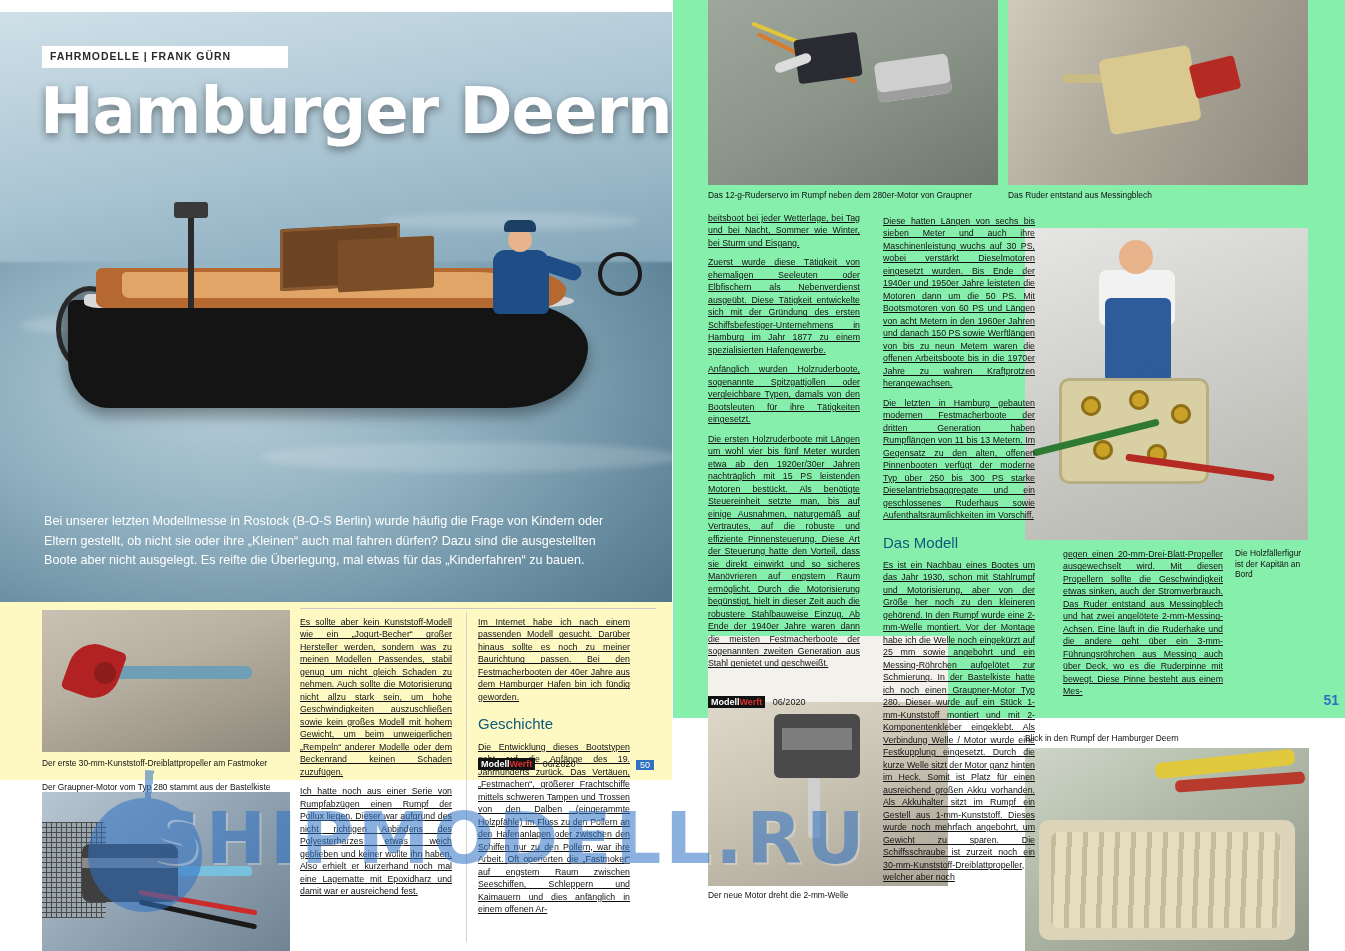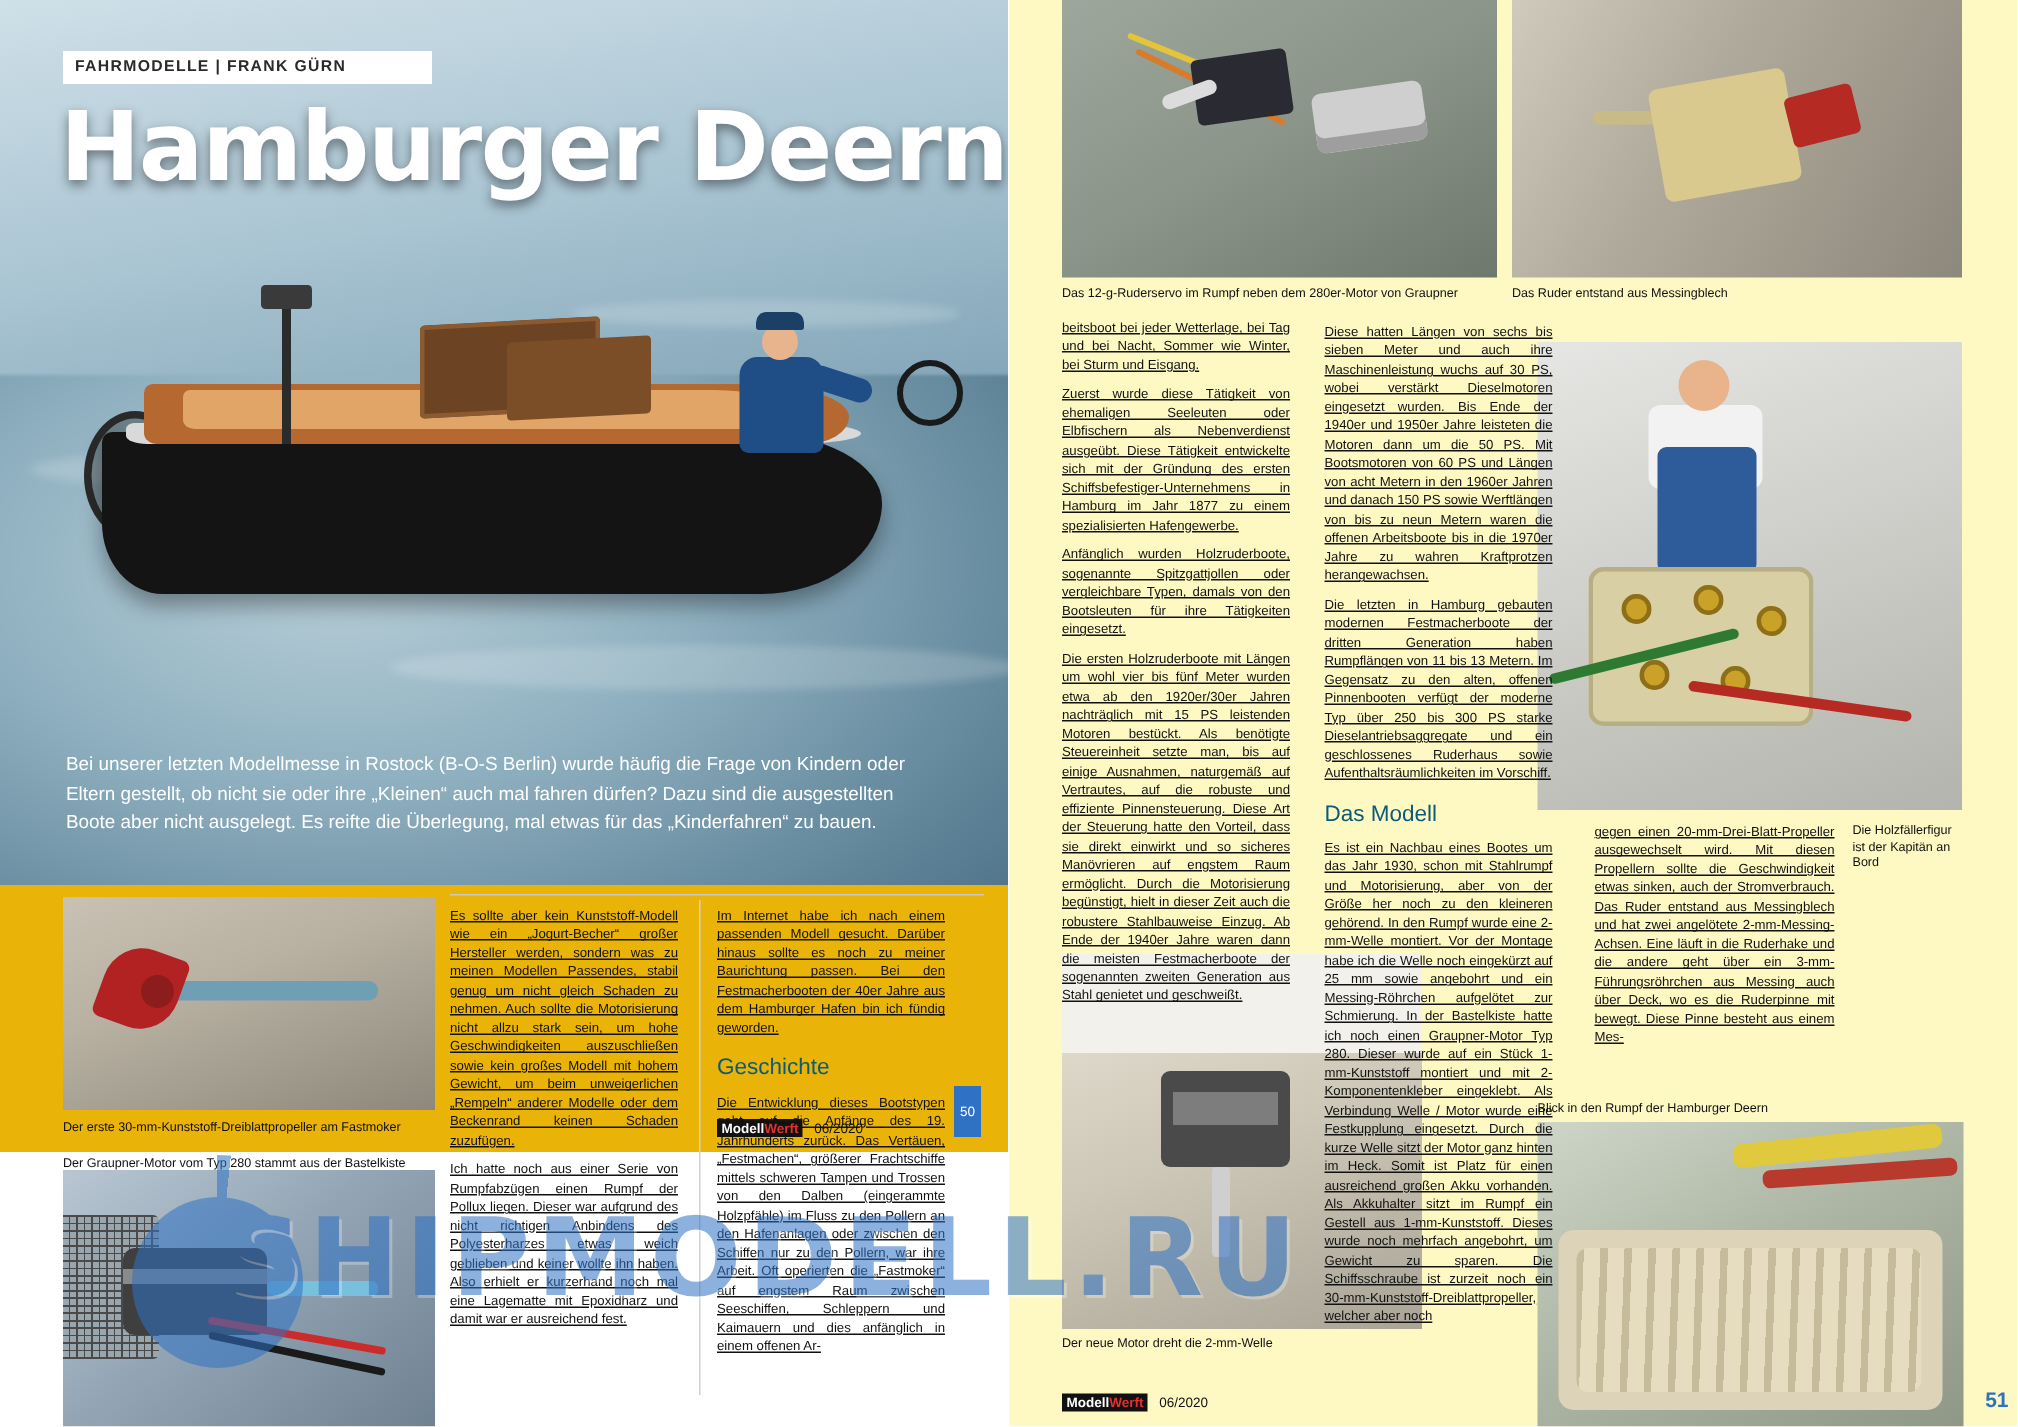--- a/index.html
+++ b/index.html
@@ -5,21 +5,21 @@
   html,body{margin:0;padding:0;}
   body{
     width:1345px;height:951px;overflow:hidden;
     background:#ffffff;
     font-family:"Liberation Sans", sans-serif;
     position:relative;
   }
   .page{position:absolute;inset:0;}
 
   
-  .left-page{position:absolute;left:0;top:0;width:672px;height:768px;background:#eab308;}
+  .left-page{position:absolute;left:0;top:12px;width:672px;height:768px;background:#fef9c3;}
   .hero{position:absolute;left:0;top:0;width:672px;height:590px;overflow:hidden;
         background:linear-gradient(170deg,#cfe0e8 0%,#a9c4d2 28%,#7fa3b6 55%,#5b8097 80%,#44657a 100%);}
   .hero:before{content:"";position:absolute;left:-40px;top:250px;width:760px;height:420px;
         background:radial-gradient(ellipse at 35% 30%, #b9cfd8 0%, #8fb0c0 35%, #5f8498 70%, #3f6076 100%);
         filter:blur(1px);}
   .water-streak{position:absolute;background:rgba(255,255,255,.18);border-radius:50%;filter:blur(3px);}
 
   
   .boat{position:absolute;left:38px;top:196px;width:580px;height:215px;}
   .hull{position:absolute;left:30px;top:92px;width:520px;height:108px;
@@ -77,21 +77,21 @@
   .col p{margin:0 0 7px 0;text-decoration:underline;}
   .h2{font-size:15px;color:#0b5a7a;margin:10px 0 6px 0;font-weight:normal;}
   .rule{position:absolute;background:#c8c8c8;height:1px;}
   .vrule{position:absolute;background:#d2d2d2;width:1px;}
 
   .folio{position:absolute;bottom:10px;font-size:9px;color:#111;}
   .brandlogo{display:inline-block;background:#111;color:#fff;padding:1px 3px;font-weight:bold;font-size:9px;}
   .brandlogo i{font-style:normal;color:#e03030;}
 
   
-  .right-page{position:absolute;left:673px;top:0;width:672px;height:951px;background:#fef9c3;}
+  .right-page{position:absolute;left:673px;top:0;width:672px;height:718px;background:#86efac;}
 
   .ph-servo{left:35px;top:0;width:290px;height:185px;
     background:linear-gradient(150deg,#9ea79b 0%,#8b9488 50%,#6f786d 100%);}
   .servo-box{position:absolute;left:88px;top:36px;width:64px;height:44px;background:#2a2a33;border-radius:4px;transform:rotate(-8deg);}
   .servo-horn{position:absolute;left:66px;top:58px;width:38px;height:10px;background:#dcdcdc;border-radius:5px;transform:rotate(-20deg);}
   .mot2{position:absolute;left:168px;top:58px;width:74px;height:40px;background:#cfcfcf;border-radius:6px;transform:rotate(-8deg);
         box-shadow:inset 0 -10px 0 #9e9e9e;}
   .wire-y{position:absolute;left:40px;top:42px;width:110px;height:4px;background:#e3c53a;border-radius:2px;transform:rotate(22deg);}
   .wire-o{position:absolute;left:44px;top:56px;width:110px;height:4px;background:#d87b2a;border-radius:2px;transform:rotate(26deg);}
 
@@ -199,21 +199,21 @@
     <div class="col" style="left:478px;top:604px;width:152px;">
       <p>Im Internet habe ich nach einem passenden Modell gesucht. Darüber hinaus sollte es noch zu meiner Baurichtung passen. Bei den Festmacherbooten der 40er Jahre aus dem Hamburger Hafen bin ich fündig geworden.</p>
       <div class="h2">Geschichte</div>
       <p>Die Entwicklung dieses Bootstypen geht auf die Anfänge des 19. Jahrhunderts zurück. Das Vertäuen, „Festmachen“, größerer Frachtschiffe mittels schweren Tampen und Trossen von den Dalben (eingerammte Holzpfähle) im Fluss zu den Pollern an den Hafenanlagen oder zwischen den Schiffen nur zu den Pollern, war ihre Arbeit. Oft operierten die „Fastmoker“ auf engstem Raum zwischen Seeschiffen, Schleppern und Kaimauern und dies anfänglich in einem offenen Ar-</p>
     </div>
 
     <div class="folio" style="left:478px;">
       <span class="brandlogo"><span>Modell</span><i>Werft</i></span>
       <span style="margin-left:5px;">06/2020</span>
     </div>
-    <div class="folio" style="left:636px;font-weight:normal;color:#fff;background:#2f72c4;padding:12px 4px;">50</div>
+    <div class="folio" style="left:636px;font-weight:normal;color:#fff;background:#2f72c4;padding:0 4px;">50</div>
   </div>
 
   <div class="right-page">
 
     <div class="photo ph-servo">
       <div class="wire-y"></div>
       <div class="wire-o"></div>
       <div class="servo-box"></div>
       <div class="servo-horn"></div>
       <div class="mot2"></div>

